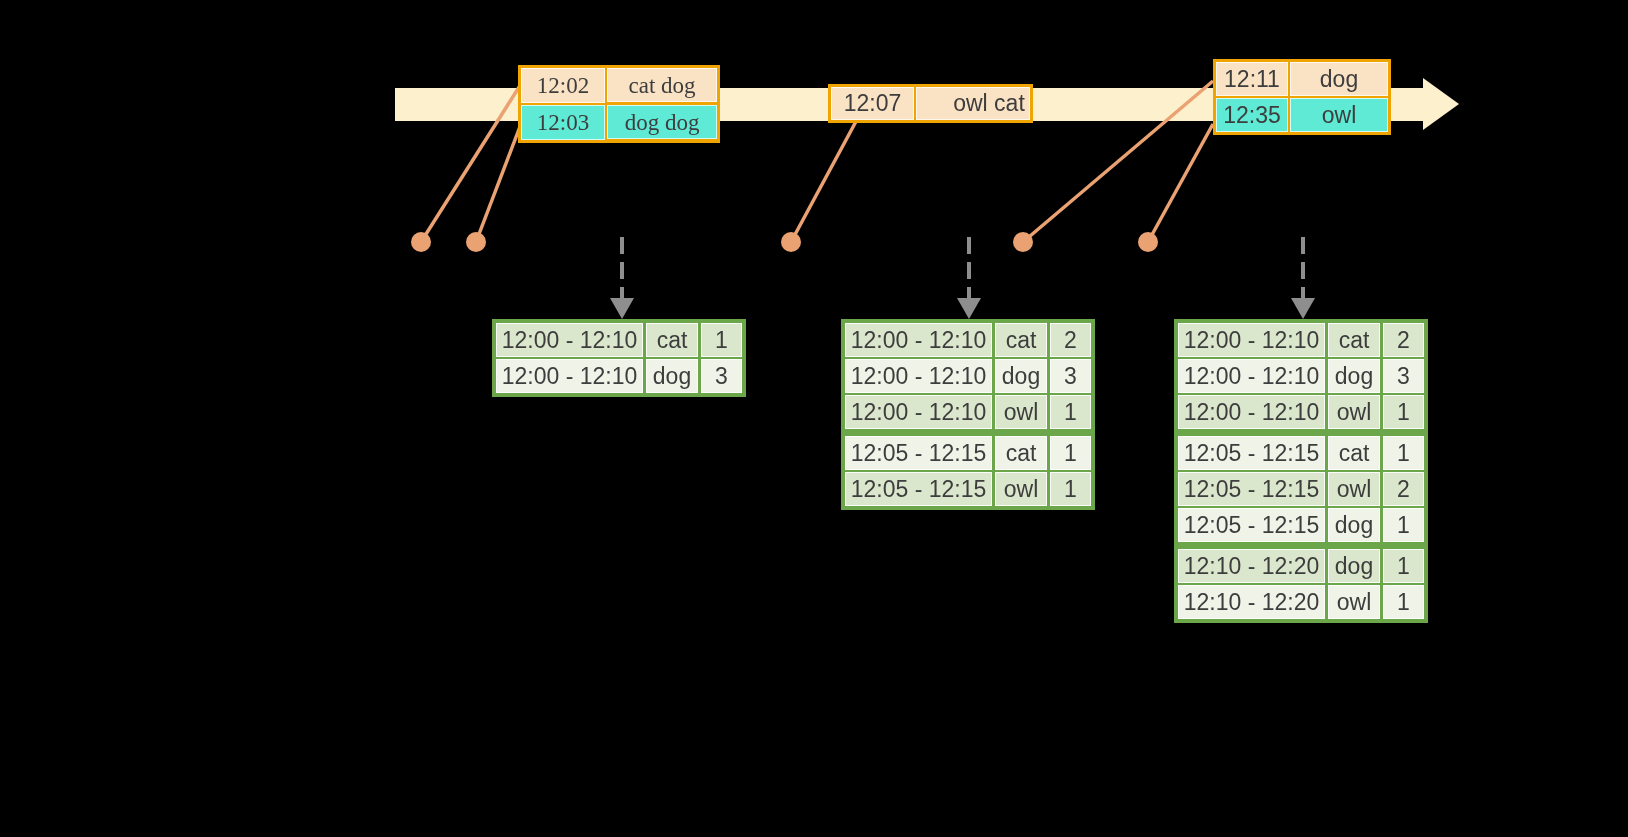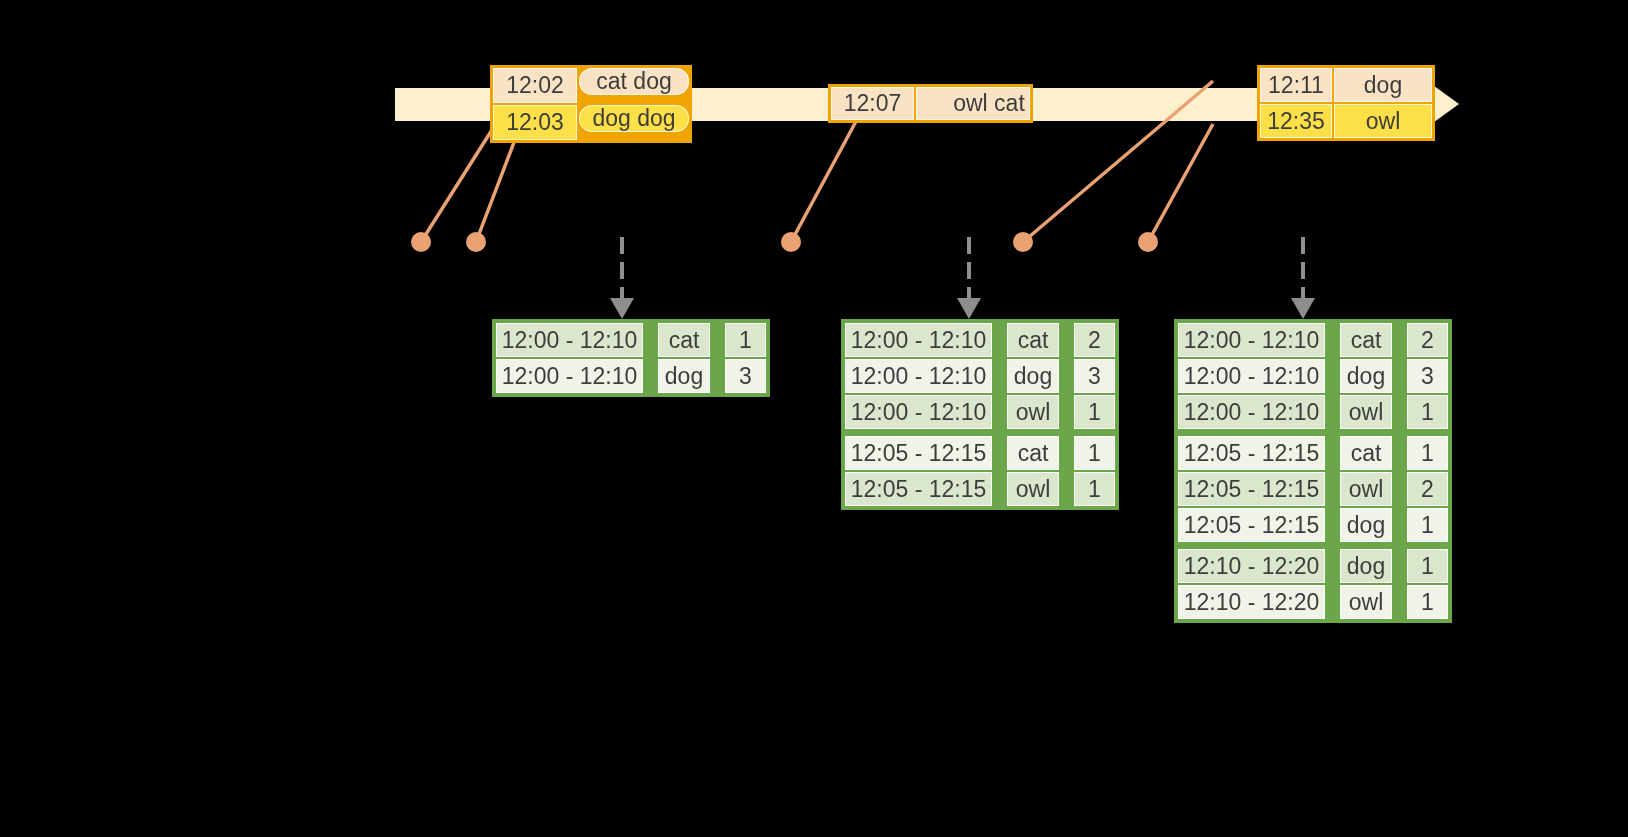--- a/index.html
+++ b/index.html
@@ -18,36 +18,36 @@
   svg.overlay{position:absolute;left:0;top:0;z-index:2;}
   
   .evt{position:absolute;z-index:3;background:#F0A402;padding:3px;display:flex;flex-direction:column;gap:2px;}
   .evt-row{display:flex;gap:2px;}
   .evt-cell{
     box-sizing:border-box;border:1px solid rgba(255,255,255,0.75);
     display:flex;align-items:center;justify-content:center;
     font-size:23px;line-height:1;
   }
   .peach{background:#FAE2C4;}
-  .cream{background:#fde047;}
-  #evt1{left:490px;top:65px;}
+  .cream{background:#5eead4;}
+  #evt1{left:518px;top:65px;font-family:Liberation Serif, serif;}
   #evt1 .time{width:84px;height:35px;}
-  #evt1 .words{width:110px;height:27px;border-radius:13px;}
+  #evt1 .words{width:110px;height:34px;}
   #evt2{left:828px;top:84px;}
   #evt2 .time{width:83px;height:33px;}
   #evt2 .words{width:114px;height:33px;padding-left:32px;}
-  #evt3{left:1213px;top:65px;margin-left:44px;}
+  #evt3{left:1213px;top:59px;}
   #evt3 .time{width:72px;height:34px;}
   #evt3 .words{width:98px;height:34px;}
   
   .rt{position:absolute;z-index:3;background:#6CA64A;padding:4px;display:flex;flex-direction:column;}
   #rt1{left:492px;top:319px;}
   #rt2{left:841px;top:319px;}
   #rt3{left:1174px;top:319px;}
-  .rt-row{display:flex;gap:15px;margin-top:2px;}
+  .rt-row{display:flex;gap:3px;margin-top:2px;}
   .rt-row:first-child{margin-top:0;}
   .rt-row.group-start{margin-top:7px;}
   .rt-cell{
     box-sizing:border-box;height:34px;border:1px solid rgba(255,255,255,0.85);
     display:flex;align-items:center;justify-content:center;
     font-size:23px;line-height:1;
   }
   .rt-cell.c0{width:147px;}
   .rt-cell.c1{width:52px;}
   .rt-cell.c2{width:41px;}

